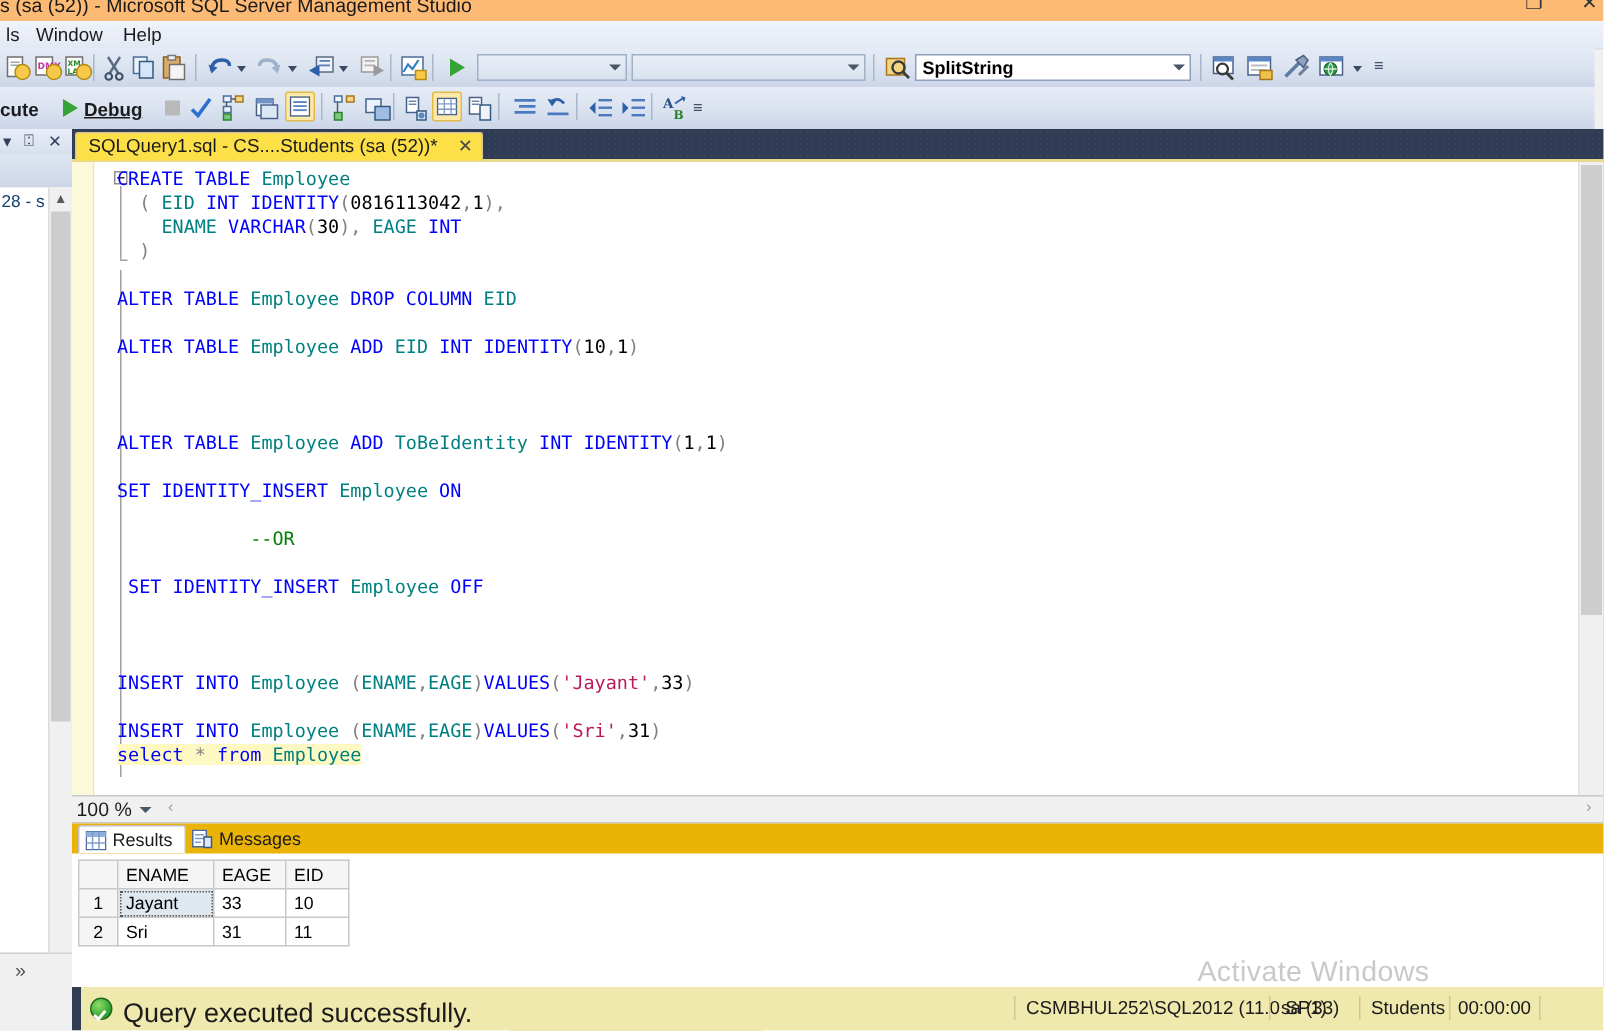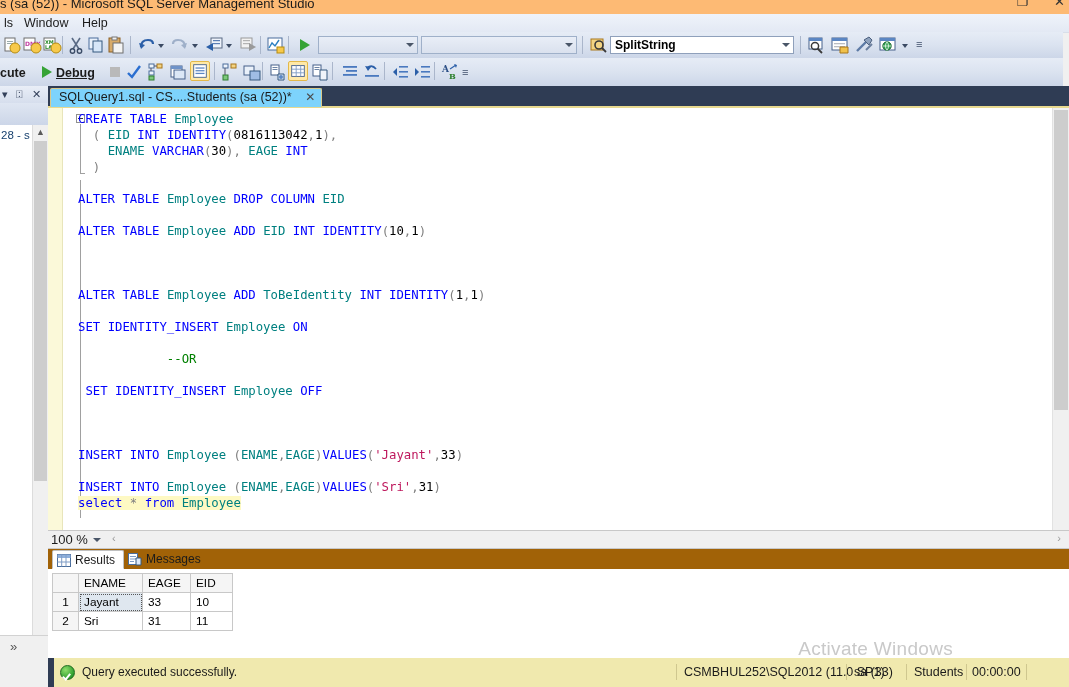--- a/index.html
+++ b/index.html
@@ -154,21 +154,21 @@
     position: absolute; left: 0; top: 0; width: 1021px; height: 20px;
     background: #2f3c54;
   }
   .tabstrip::after{
     content:""; position:absolute; left:0; top:0; width:1021px; height:20px;
     background-image: radial-gradient(#3a4864 0.6px, transparent 0.7px);
     background-size: 4px 4px; opacity: .65;
   }
   .tab {
     position: absolute; left: 2px; top: 2px; height: 18px;
-    background: #7dd3fc;
+    background: #fde047;
     border: 1px solid #d9c98a; border-bottom: none;
     border-radius: 2px 2px 0 0;
     font-size: 12.5px; color: #1a1a1a;
     line-height: 17px; padding: 0 6px 0 8px;
     white-space: nowrap; z-index: 2;
   }
   .tab .tabclose {
     display: inline-block; margin-left: 10px; color: #4a4a4a; font-size: 12px;
   }
   .editorwrap {
@@ -245,21 +245,21 @@
   }
 
   
   .resultspane {
     position: absolute; left: 48px; top: 548px; right: 0; height: 110px;
     background: #ffffff;
     border-top: 1px solid #c8c8c8;
   }
   .restabs {
     position: absolute; left: 0; top: 0; width: 100%; height: 20px;
-    background: #a16207;
+    background: #eab308;
   }
   .restab {
     position: absolute; top: 1px; height: 19px;
     font-size: 12px; color: #1b1b1b; line-height: 19px;
     padding: 0 8px 0 22px; white-space: nowrap;
   }
   .restab.active {
     background: #ffffff;
     border: 1px solid #c0c0c0; border-bottom: 1px solid #ffffff;
     border-radius: 2px 2px 0 0; box-sizing: border-box;
@@ -321,21 +321,21 @@
     border: 1px solid #1f6b1f; box-sizing: border-box;
   }
   .sb-icon::after {
     content: ""; position: absolute; left: 3px; top: 6px;
     width: 3px; height: 6px;
     border: solid #ffffff; border-width: 0 2px 2px 0;
     transform: rotate(40deg);
   }
   .sb-msg {
     position: absolute; left: 82px; top: 7px;
-    font-size: 12px; color: #1b1b1b; white-space: nowrap;
+    font-size: 18px; color: #1b1b1b; white-space: nowrap;
   }
   .sb-item {
     position: absolute; top: 7px;
     font-size: 12.5px; color: #1b1b1b; white-space: nowrap;
   }
   .sb-div {
     position: absolute; top: 6px; width: 1px; height: 16px;
     background: #cfc78f;
   }
 </style>

